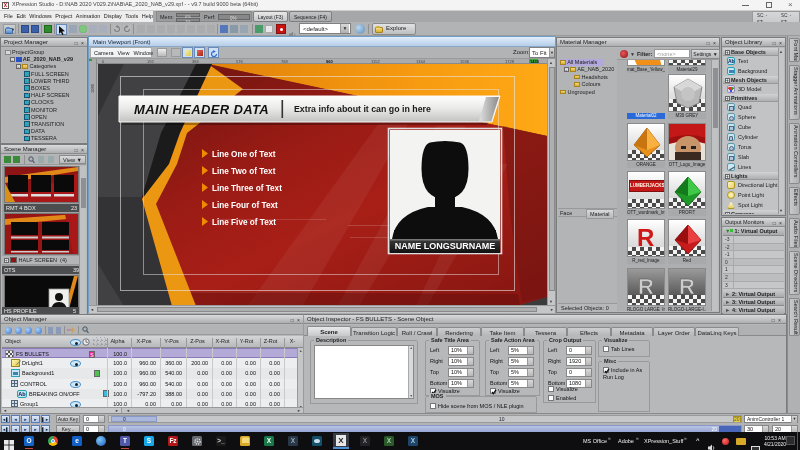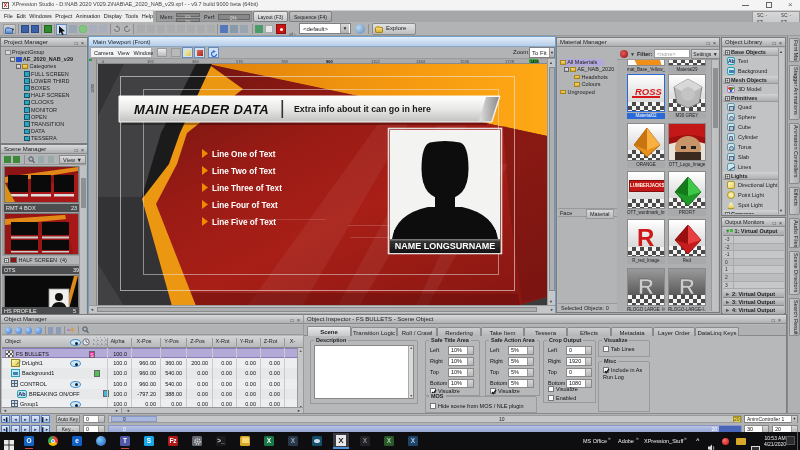--- a/index.html
+++ b/index.html
@@ -392,27 +392,20 @@
  <div class="abs" style="left:60px;top:22px;width:96px;bottom:1px;background:#aeafb1;overflow:hidden;" id="matgrid">
         <div class="abs" style="left:10px;top:-32px;width:38px;height:38px;border:1px solid #8a8a8a;overflow:hidden;background:linear-gradient(#ffffff,#e2e2e2 55%,#cfcfcf);"><svg width="38" height="38">
             <rect width="38" height="38" fill="#fff"></rect>
             <polygon points="6,30 30,24 34,38 10,38" fill="#f09018"></polygon>
           </svg></div>
         <div class="abs" style="left:10px;top:7px;width:38px;height:6px;background:#a8a9ab;color:#222;font-size:4.5px;line-height:6px;text-align:center;white-space:nowrap;overflow:hidden;">mat_Base_Yellow_D...</div>
 <div class="abs" style="left:51px;top:-32px;width:38px;height:38px;border:1px solid #8a8a8a;overflow:hidden;background:linear-gradient(#ffffff,#e2e2e2 55%,#cfcfcf);">
           <div class="abs" style="left:0;top:22px;right:0;height:16px;background-image:linear-gradient(45deg,#4a4a4a 25%,transparent 25%,transparent 75%,#4a4a4a 75%),linear-gradient(45deg,#4a4a4a 25%,transparent 25%,transparent 75%,#4a4a4a 75%);background-size:8px 8px;background-position:0 0,4px 4px;background-color:#f4f4f4;"></div>
         </div>
         <div class="abs" style="left:51px;top:7px;width:38px;height:6px;background:#a8a9ab;color:#222;font-size:4.5px;line-height:6px;text-align:center;white-space:nowrap;overflow:hidden;">Material29</div>
-<div class="abs" style="left:10px;top:14px;width:38px;height:38px;border:1px solid #2a6ad8;overflow:hidden;background:linear-gradient(#ffffff,#e2e2e2 55%,#cfcfcf);">
-          <div class="abs" style="left:0;top:27px;right:0;height:16px;background-image:linear-gradient(45deg,#4a4a4a 25%,transparent 25%,transparent 75%,#4a4a4a 75%),linear-gradient(45deg,#4a4a4a 25%,transparent 25%,transparent 75%,#4a4a4a 75%);background-size:8px 8px;background-position:0 0,4px 4px;background-color:#f4f4f4;"></div>
-          <div class="abs" style="left:5px;top:8px;width:30px;height:12px;"><svg width="30" height="12">
-              <text x="2" y="10" font-family="Liberation Sans,sans-serif" font-size="9.5" font-weight="bold" font-style="italic" fill="#d81818">ROSS</text>
-            </svg></div>
-          <div class="abs" style="left:4px;top:21px;width:28px;height:1.5px;background:#d81818;"></div>
-        </div>
         <div class="abs" style="left:10px;top:53px;width:38px;height:6px;background:#2a6ad8;color:#fff;font-size:4.5px;line-height:6px;text-align:center;white-space:nowrap;overflow:hidden;">Material02</div>
 <div class="abs" style="left:51px;top:14px;width:38px;height:38px;border:1px solid #8a8a8a;overflow:hidden;background:linear-gradient(#ffffff,#e2e2e2 55%,#cfcfcf);">
           <div class="abs" style="left:0;top:24px;right:0;height:16px;background-image:linear-gradient(45deg,#4a4a4a 25%,transparent 25%,transparent 75%,#4a4a4a 75%),linear-gradient(45deg,#4a4a4a 25%,transparent 25%,transparent 75%,#4a4a4a 75%);background-size:8px 8px;background-position:0 0,4px 4px;background-color:#f4f4f4;"></div>
           <svg width="38" height="38" style="position:absolute;left:0;top:0;">
             <polygon points="19,4 33,12 30,28 19,33 8,28 5,12" fill="#b8b8b8" stroke="#777" stroke-width="0.8"></polygon>
             <polygon points="19,4 33,12 19,20 5,12" fill="#d8d8d8"></polygon>
             <circle cx="19" cy="19" r="7" fill="#c4c4c4"></circle>
           </svg>
         </div>
         <div class="abs" style="left:51px;top:53px;width:38px;height:6px;background:#a8a9ab;color:#222;font-size:4.5px;line-height:6px;text-align:center;white-space:nowrap;overflow:hidden;">M30 GREY</div>

